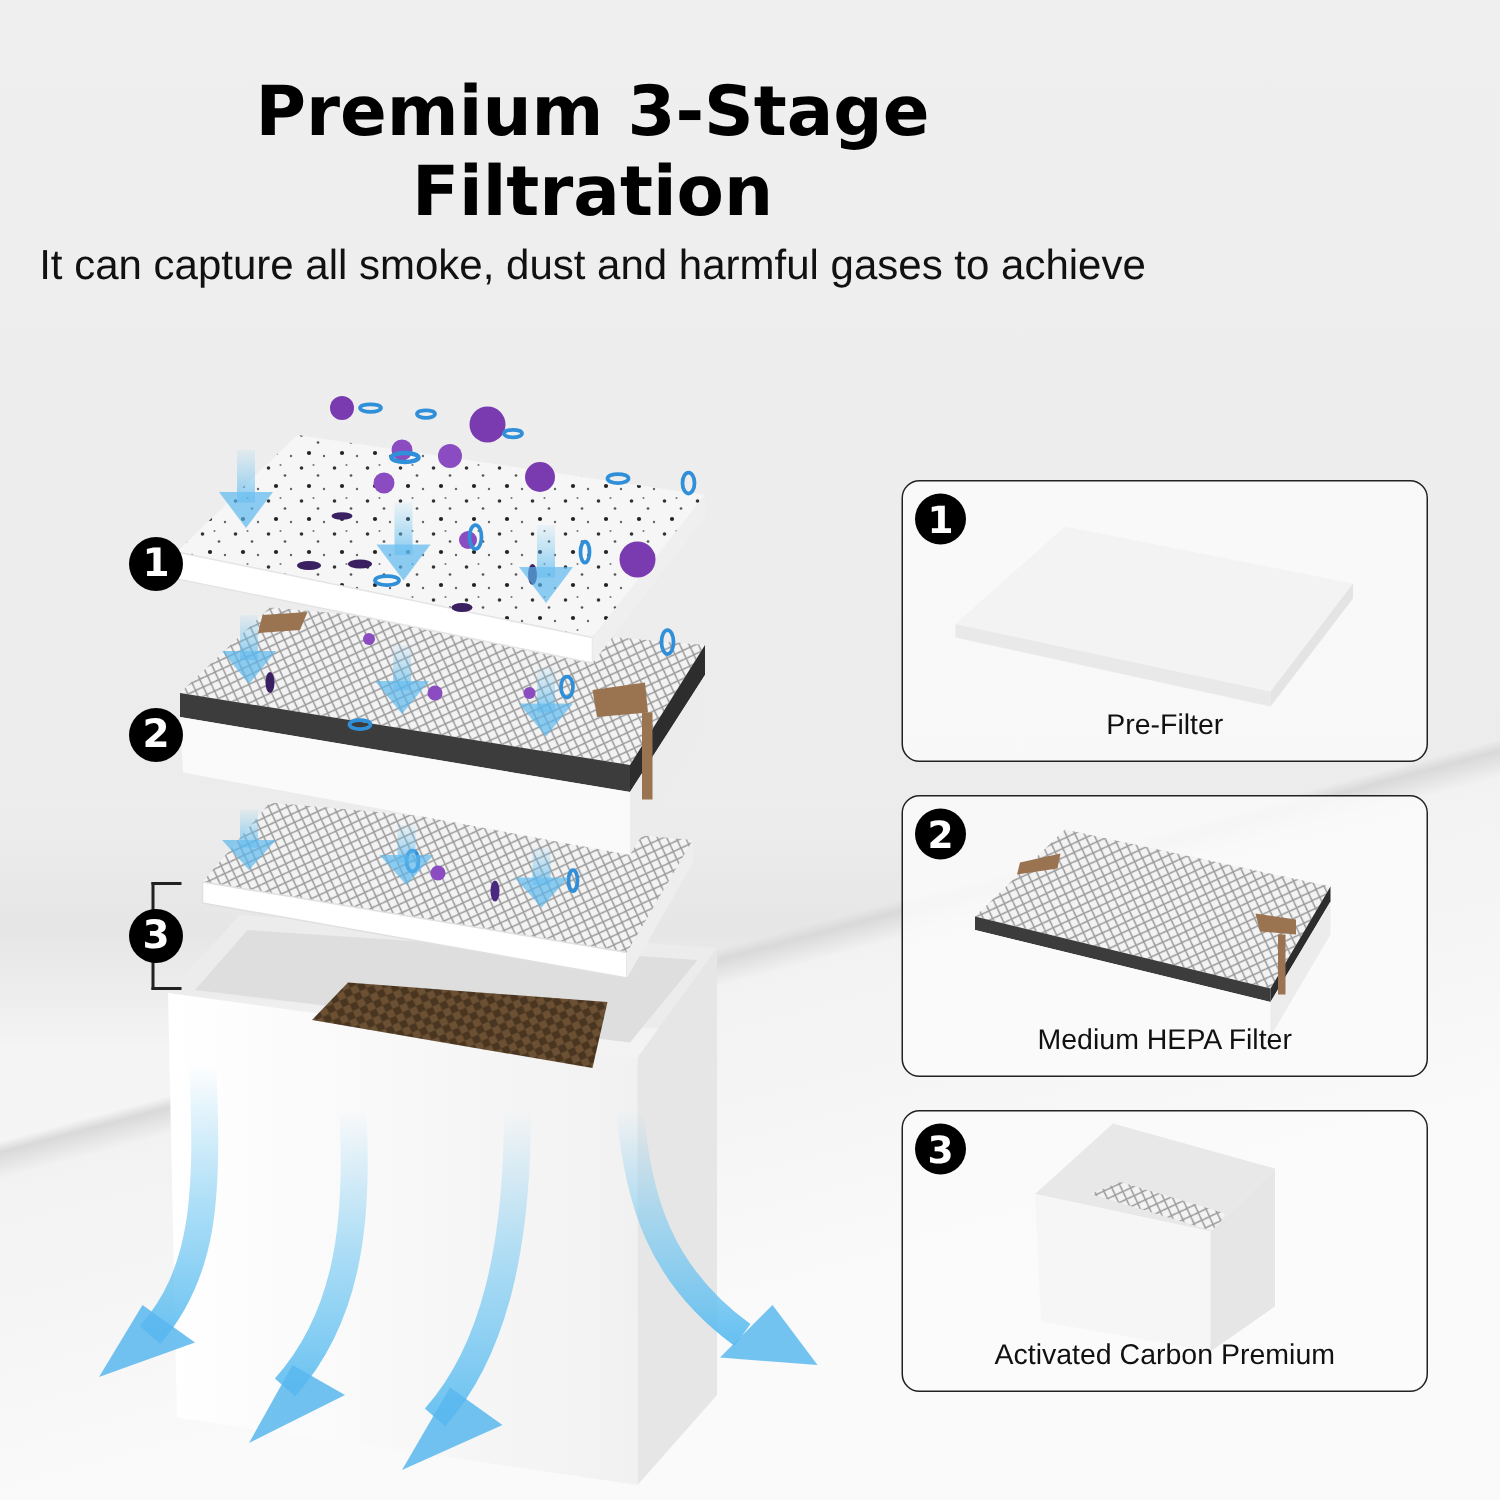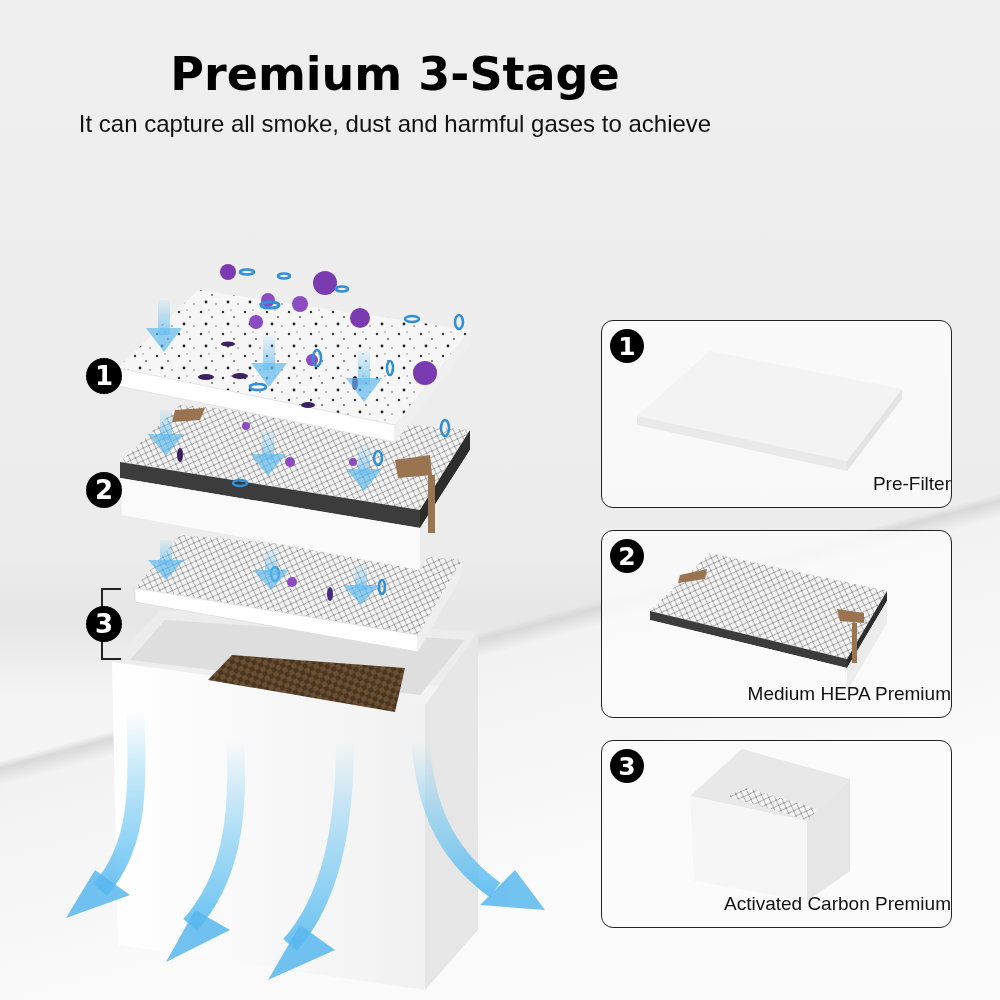--- a/index.html
+++ b/index.html
@@ -15,21 +15,21 @@
     position: absolute; left: 0; top: 0; width: 1000px; height: 1000px;
     background: linear-gradient(165deg, transparent 0%, transparent 60%, #d9d9d9 60.6%, #f2f2f2 62%, #fafafa 80%);
     pointer-events: none;
   }
   .header { position: absolute; top: 48px; left: 0; width: 790px; text-align: center; }
   .title {
     font-family: "DejaVu Sans", sans-serif; font-weight: bold;
     font-size: 46px; line-height: 53px; letter-spacing: 0px; color: #000;
   }
   .subtitle {
-    margin-top: 8px; font-size: 24px; line-height: 30px; color: #111;
+    margin-top: 8px; font-size: 28px; line-height: 30px; color: #111;
     font-family: "Liberation Sans", sans-serif;
   }
   .stage-marker {
     position: absolute; width: 36px; height: 36px; border-radius: 50%;
     background: #000; color: #fff; font-weight: bold; font-size: 26px;
     display: flex; align-items: center; justify-content: center;
     font-family: "DejaVu Sans", sans-serif;
   }
   .bracket {
     position: absolute; left: 101px; top: 588px; width: 20px; height: 72px;
@@ -41,33 +41,34 @@
     border: 1.5px solid #222; border-radius: 12px;
     background: rgba(250,250,250,0.85);
   }
   .panel .num {
     position: absolute; left: 8px; top: 8px; width: 34px; height: 34px;
     border-radius: 50%; background: #000; color: #fff; font-weight: bold;
     font-size: 25px; display: flex; align-items: center; justify-content: center;
     font-family: "DejaVu Sans", sans-serif;
   }
   .panel .label {
-    position: absolute; left: 0; right: 0; bottom: 12px; text-align: right;
+    position: absolute; left: 0; right: 0; bottom: 12px; text-align: center;
     font-size: 19px; color: #111; font-family: "Liberation Sans", sans-serif;
   }
   .panel svg { position: absolute; left: 0; top: 0; }
 </style>
 </head>
 <body>
 
 <div class="floor"></div>
 
 <div class="header">
   <div class="title">
     <div>Premium 3-Stage</div>
+    <div>Filtration</div>
   </div>
   <div class="subtitle">
     <div>It can capture all smoke, dust and harmful gases to achieve</div>
   </div>
 </div>
 
 <svg class="illus" viewBox="0 0 1000 1000">
   <defs>
     <pattern id="mesh" width="8" height="8" patternUnits="userSpaceOnUse" patternTransform="rotate(20)">
       <rect width="8" height="8" fill="#f3f3f3"></rect>
@@ -250,21 +251,21 @@
     <polygon points="245,128 285,60 285,70 245,137" fill="#2d2d2d"></polygon>
     <polygon points="48,89 245,137 245,160 50,115" fill="#fafafa"></polygon>
     <polygon points="245,137 285,70 285,92 245,160" fill="#ececec"></polygon>
     <polygon points="78,44 105,38 103,48 76,52" fill="#9a7350"></polygon>
     <polygon points="235,78 262,82 262,92 238,90" fill="#9a7350"></polygon>
     <rect x="250" y="92" width="5" height="40" fill="#9a7350"></rect>
   </svg>
   <div class="num">
       <span>2</span>
     </div>
-  <div class="label">Medium HEPA Premium</div>
+  <div class="label">Medium HEPA Filter</div>
 </div>
 
 <div class="panel" style="top:740px;">
   <svg width="351" height="188">
     <polygon points="88,55 140,8 248,38 205,80" fill="#e8e8e8"></polygon>
     <polygon points="125,55 145,47 215,68 208,80" fill="url(#mesh)"></polygon>
     <polygon points="88,55 205,80 205,160 92,140" fill="#f6f6f6"></polygon>
     <polygon points="205,80 248,38 248,130 205,160" fill="#e6e6e6"></polygon>
   </svg>
   <div class="num">

